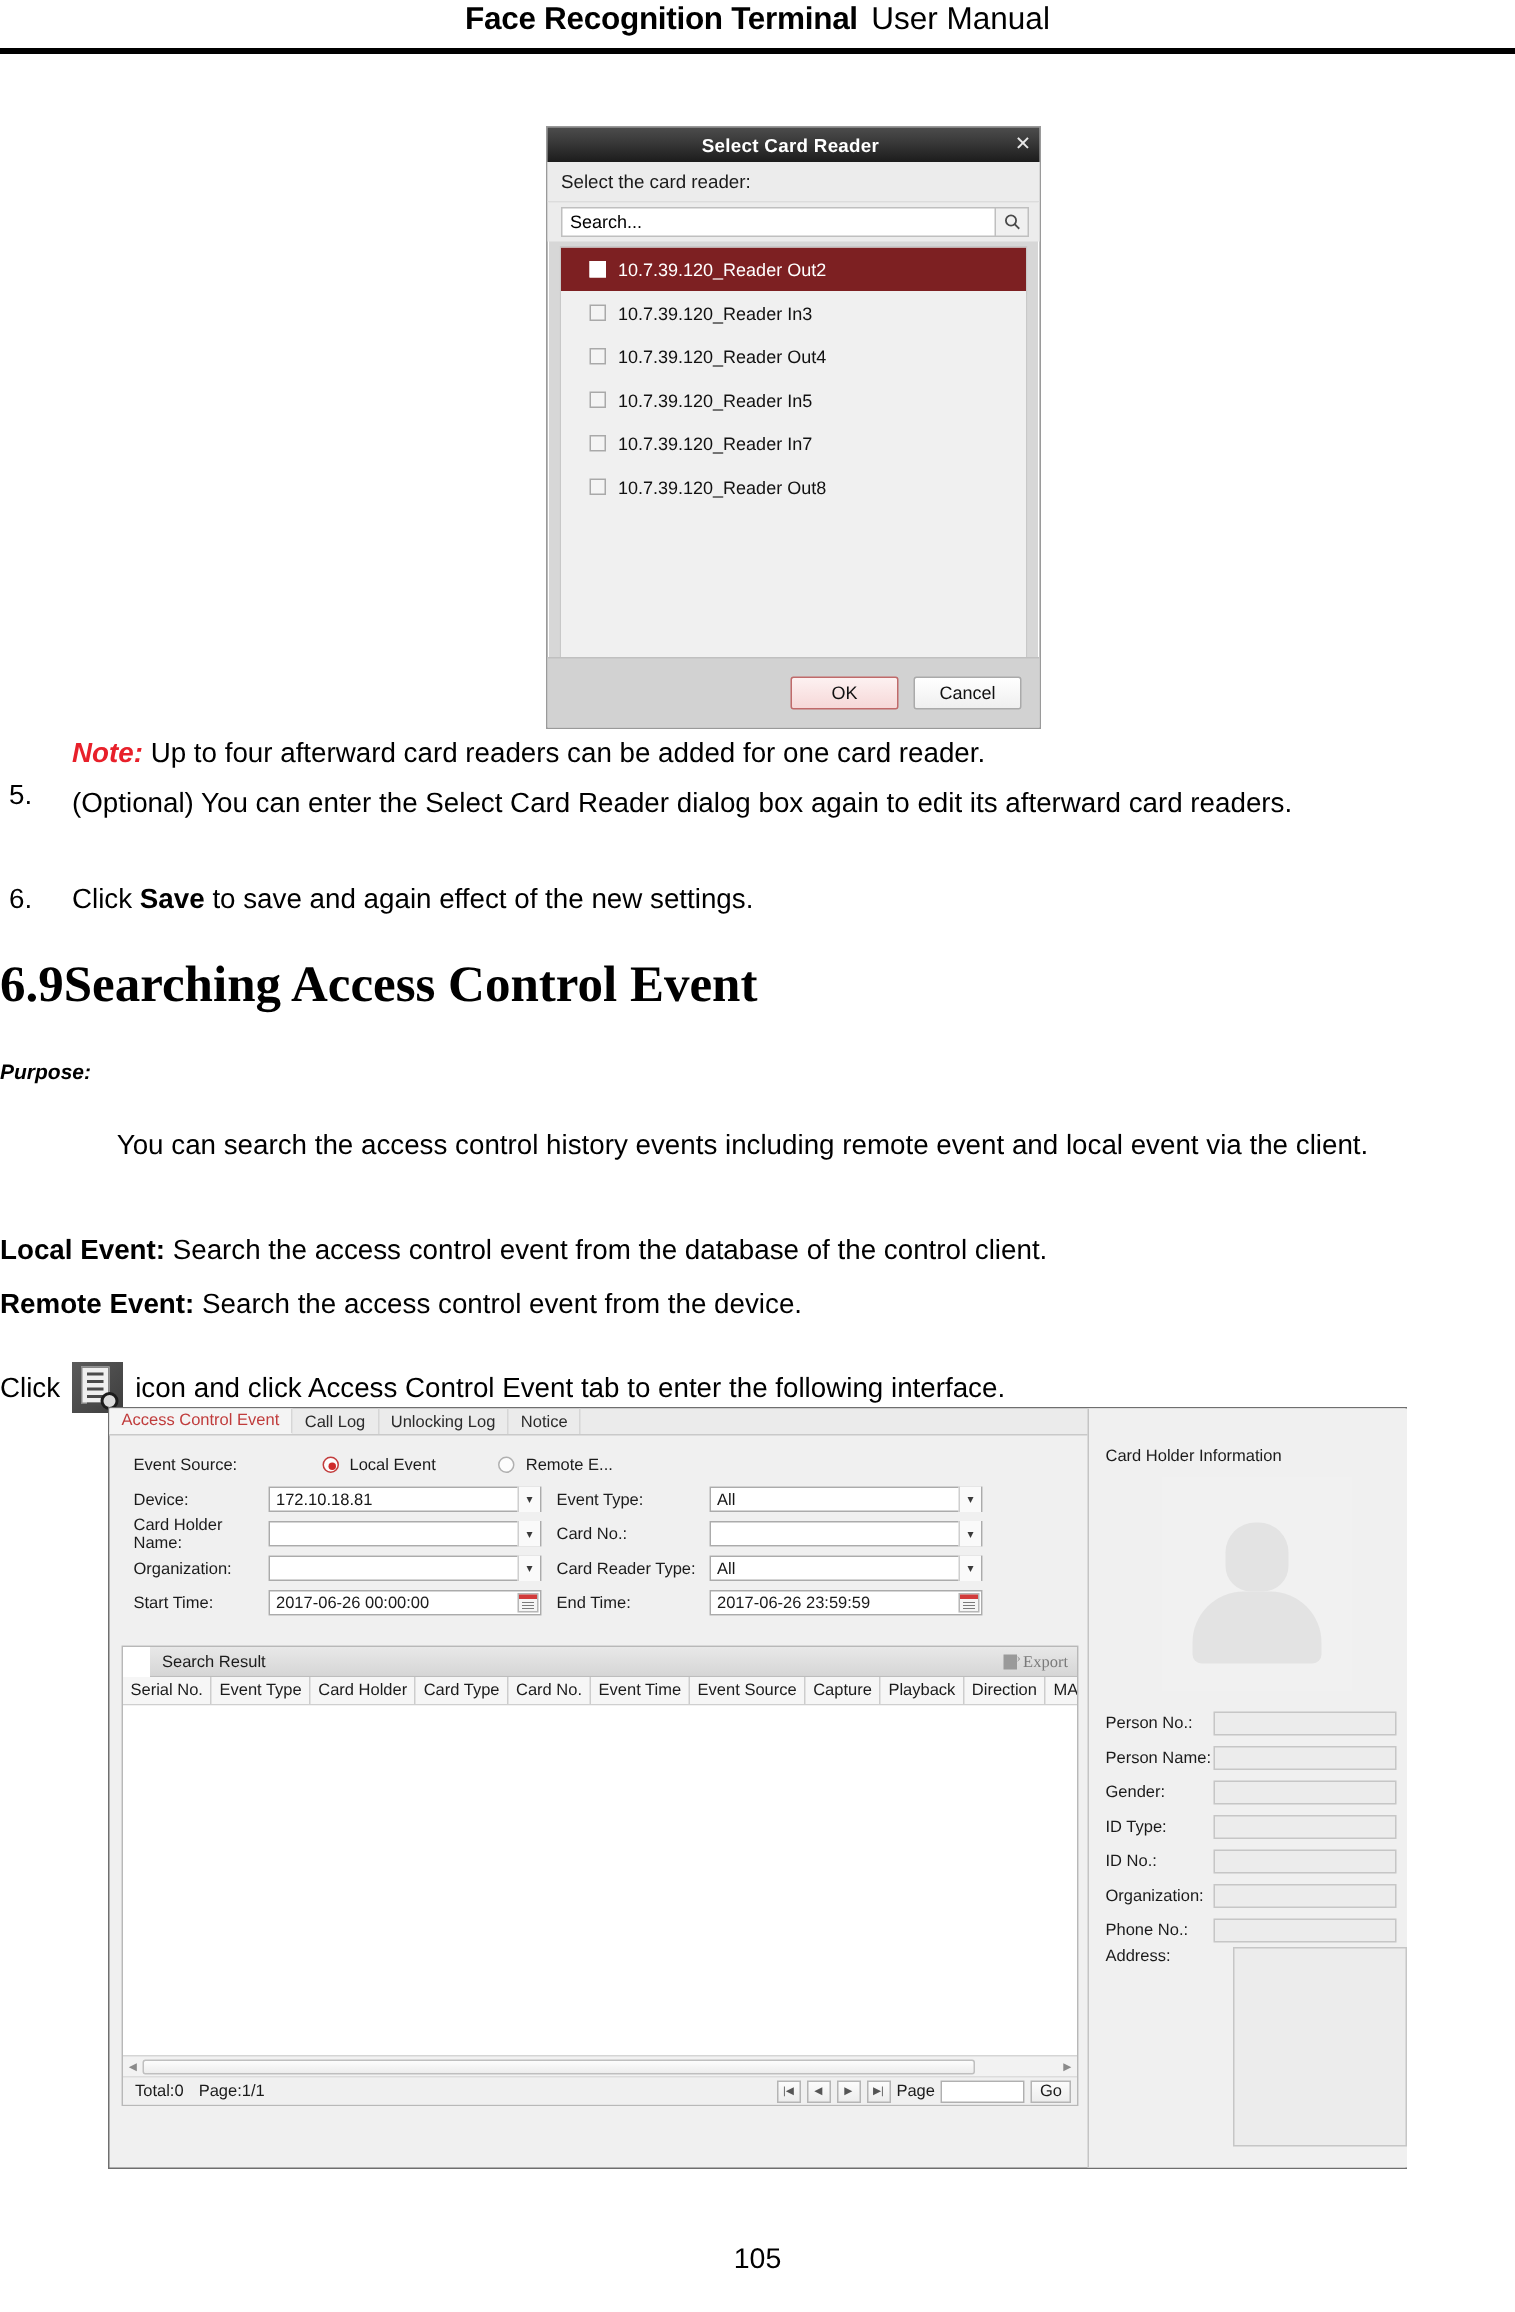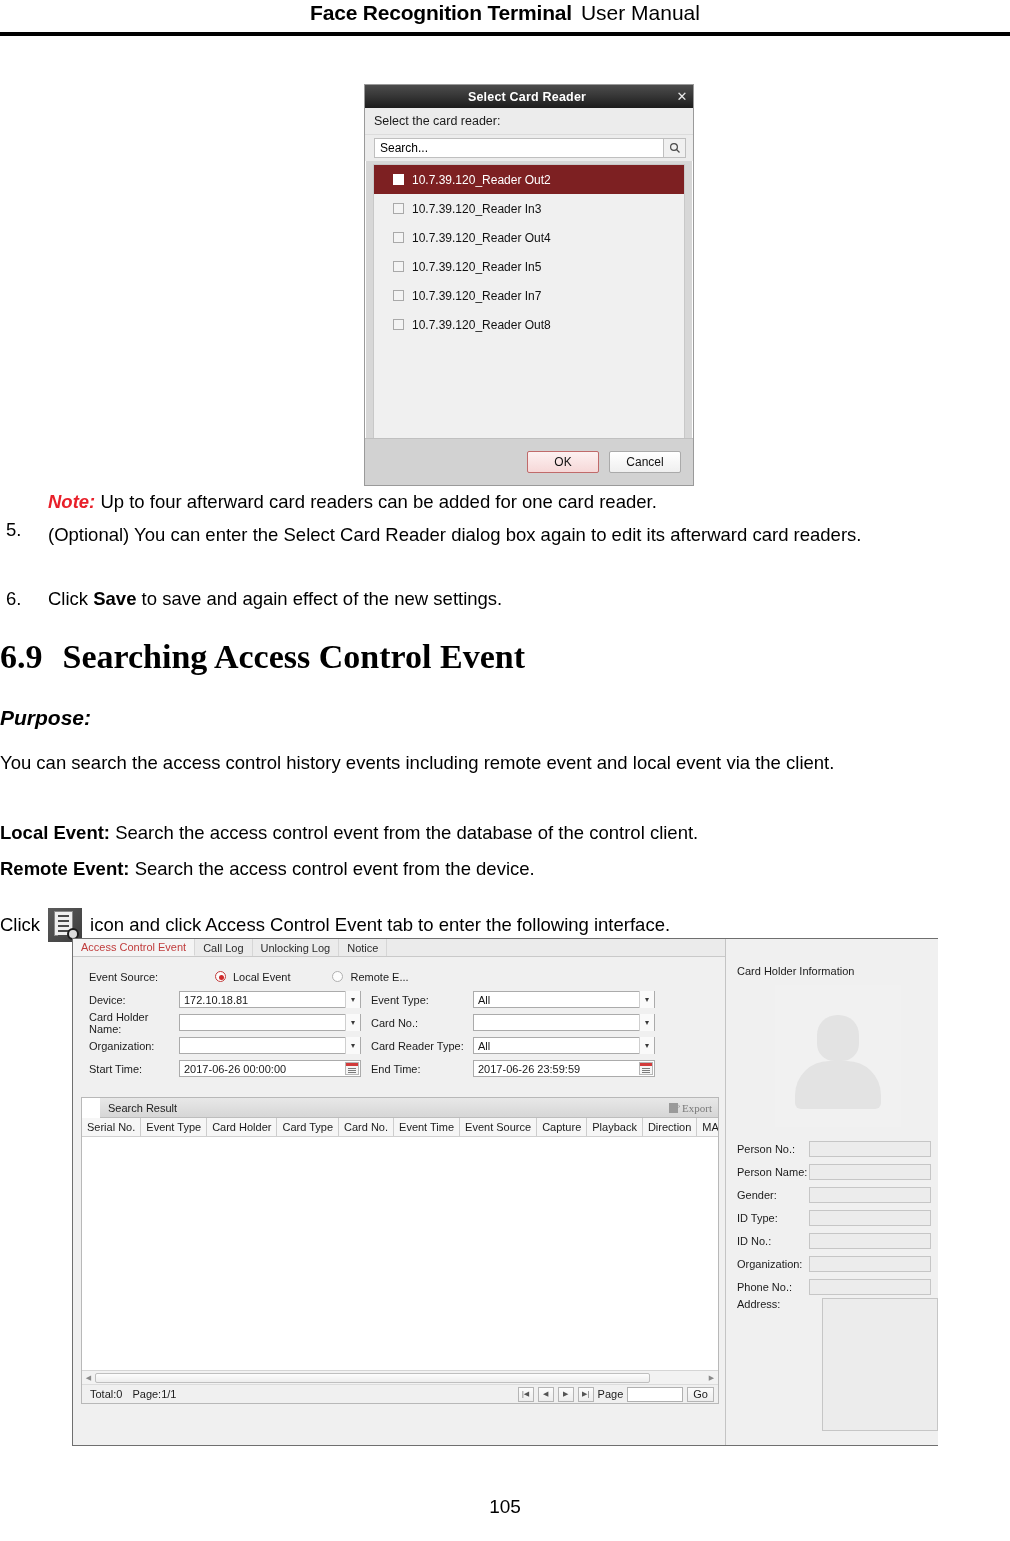--- a/index.html
+++ b/index.html
@@ -106,24 +106,24 @@
   #step6       { position:absolute; left:6px;  top:590px; width:960px; }
   .step-num    { display:inline-block; width:42px; }
   .step-body   { display:inline-block; vertical-align:top; width:900px; }
 
   
   #h-69 {
     position:absolute; left:0; top:638px;
     font-family:"Liberation Serif", serif; font-weight:bold; font-size:34px;
     white-space:nowrap;
   }
-  #h-69 .num { margin-right:20px; }
-
-  #purpose    { position:absolute; left:0; top:706px; font-size:21px; font-weight:bold; font-style:italic; }
-  #p-desc1    { position:absolute; left:0; top:750px; font-size:18.5px; width:990px; line-height:1.45; }
+  #h-69 .num { }
+
+  #purpose    { position:absolute; left:0; top:706px; font-size:14px; font-weight:bold; font-style:italic; }
+  #p-desc1    { position:absolute; left:0; top:750px; font-size:18.5px; width:990px; line-height:1.45;text-align:center; }
   #p-local    { position:absolute; left:0; top:822px; font-size:18.5px; }
   #p-remote   { position:absolute; left:0; top:858px; font-size:18.5px; }
   #p-click    { position:absolute; left:0; top:908px; font-size:18.5px; display:flex; align-items:center; }
 
   #acs-icon {
     display:inline-block; width:34px; height:34px; margin:0 8px;
     background:linear-gradient(135deg,#5b5b5b,#3d3d3d);
     position:relative; vertical-align:middle; flex:0 0 auto;
   }
   #acs-icon .sheet {

